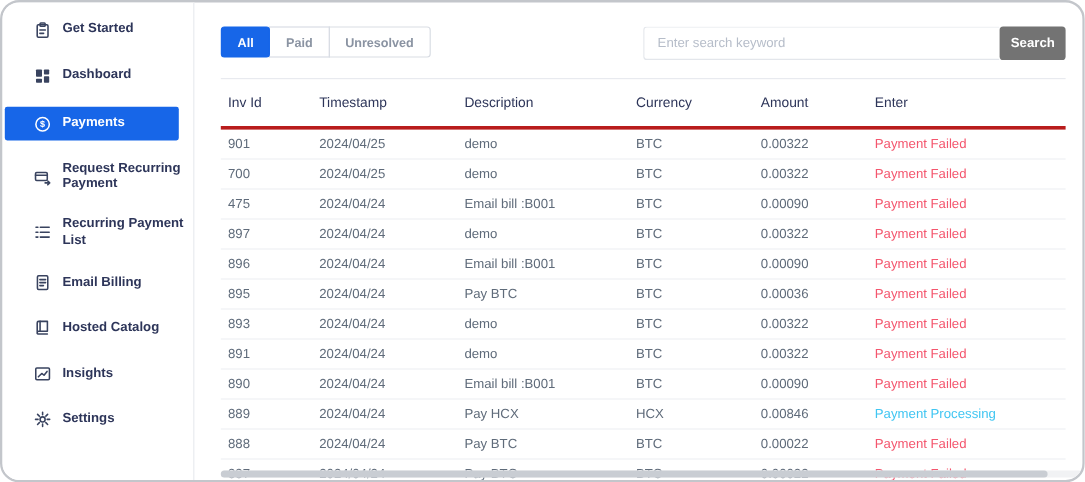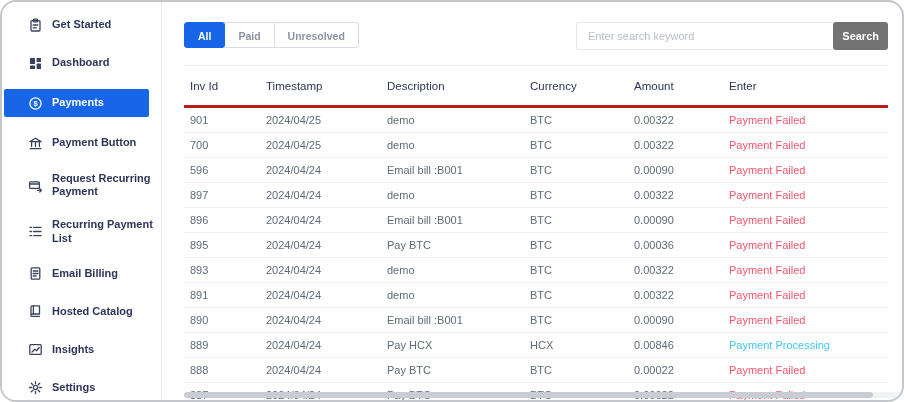--- a/index.html
+++ b/index.html
@@ -16,21 +16,21 @@
   
   .content{flex:1;position:relative;box-sizing:border-box;padding:20px 14px 0 22px;overflow:hidden;}
   .topbar{display:flex;align-items:flex-start;justify-content:space-between;}
 
   .filter-group{display:inline-flex;}
   .filter-btn{font-size:10.5px;font-weight:600;padding:0 13px;height:26px;line-height:26px;border:1px solid #d9dde4;background:#fff;color:#8a93a2;margin-left:-1px;cursor:pointer;font-family:Liberation Sans, sans-serif;}
   .filter-btn:first-child{border-radius:3px 0 0 3px;margin-left:0;}
   .filter-btn:last-child{border-radius:0 3px 3px 0;}
   .filter-btn.active{background:#1766e8;border-color:#1766e8;color:#fff;font-weight:700;border-radius:3px;position:relative;z-index:1;}
 
-  .search-wrap{display:flex;width:312px;}
+  .search-wrap{display:flex;width:352px;}
   .search-input{flex:1;height:28px;box-sizing:border-box;border:1px solid #e3e6eb;border-right:none;border-radius:3px 0 0 3px;padding:0 11px;font-size:11px;color:#5f6b7a;outline:none;font-family:inherit;}
   .search-input::placeholder{color:#b6bdc9;}
   .search-btn{height:28px;background:#737373;color:#fff;border:none;font-size:11px;font-weight:700;padding:0 9px;border-radius:3px;margin-left:0;cursor:pointer;font-family:inherit;}
 
   
   .table{margin-top:15px;}
   .thead,.tr{display:grid;grid-template-columns:76px 121px 143px 104px 95px 1fr;padding-left:6px;align-items:center;}
   .thead{height:39px;border-top:1px solid #e8eaef;border-bottom:3px solid #b91c1c;color:#2d3559;font-weight:400;font-size:11.5px;}
   .tr{height:24px;border-bottom:1px solid #eef0f4;font-size:11px;color:#5f6b7a;cursor:pointer;}
   .tr:last-child{border-bottom:none;}
@@ -71,29 +71,20 @@
     <span class="nav-label">Dashboard</span>
   </div>
         <div class="nav-item active">
     <span class="nav-icon">
             <svg viewBox="0 0 15 15" fill="none" stroke="currentColor" stroke-width="1.3" stroke-linecap="round" stroke-linejoin="round">
               <circle cx="7.5" cy="7.5" r="5.6"></circle>
               <text x="7.5" y="10.2" text-anchor="middle" font-size="7.5" font-weight="bold" fill="currentColor" stroke="none" font-family="'Liberation Sans',sans-serif">$</text>
             </svg>
           </span>
     <span class="nav-label">Payments</span>
-  </div>
-        <div class="nav-item">
-    <span class="nav-icon">
-            <svg viewBox="0 0 15 15" fill="none" stroke="currentColor" stroke-width="1.3" stroke-linecap="round" stroke-linejoin="round">
-              <path d="M2 5.6 7.5 2.2 13 5.6Z"></path>
-              <path d="M3.6 6.4v4.2M7.5 6.4v4.2M11.4 6.4v4.2M2.2 12.6h10.6"></path>
-            </svg>
-          </span>
-    <span class="nav-label">Payment Button</span>
   </div>
         <div class="nav-item">
     <span class="nav-icon">
             <svg viewBox="0 0 15 15" fill="none" stroke="currentColor" stroke-width="1.3" stroke-linecap="round" stroke-linejoin="round">
               <rect x="1.6" y="3.8" width="9.8" height="6.6" rx="1"></rect>
               <path d="M1.6 6h9.8"></path>
               <path d="M9.6 12.4h3.8M11.8 10.8l1.6 1.6-1.6 1.6"></path>
             </svg>
           </span>
     <span class="nav-label">Request Recurring Payment</span>
@@ -181,21 +172,21 @@
   </div>
           <div class="tr">
     <div class="td">700</div>
     <div class="td">2024/04/25</div>
     <div class="td">demo</div>
     <div class="td">BTC</div>
     <div class="td">0.00322</div>
     <div class="td status failed">Payment Failed</div>
   </div>
           <div class="tr">
-    <div class="td">596</div>
+    <div class="td">475</div>
     <div class="td">2024/04/24</div>
     <div class="td">Email bill :B001</div>
     <div class="td">BTC</div>
     <div class="td">0.00090</div>
     <div class="td status failed">Payment Failed</div>
   </div>
           <div class="tr">
     <div class="td">897</div>
     <div class="td">2024/04/24</div>
     <div class="td">demo</div>

